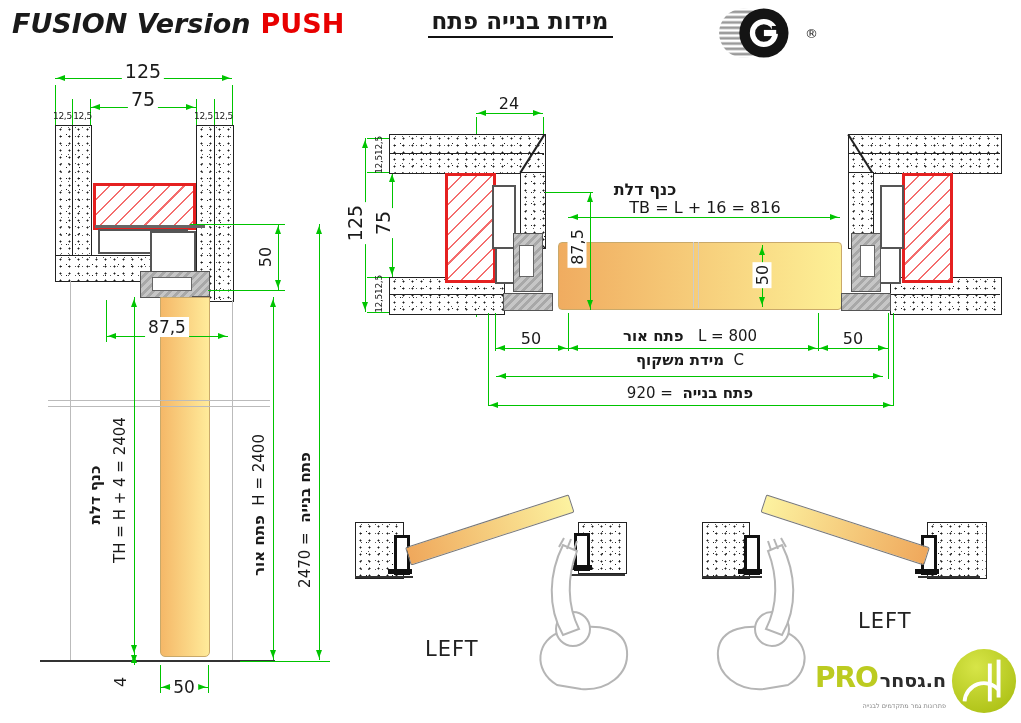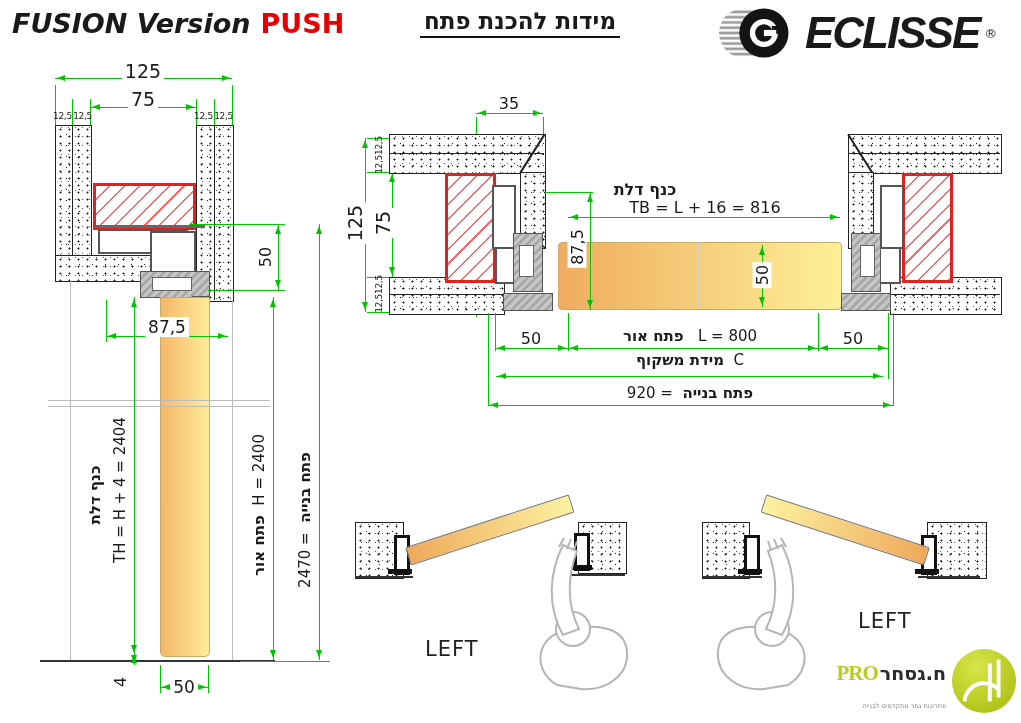--- a/index.html
+++ b/index.html
@@ -49,50 +49,49 @@
   #title .push{color:#e80000;margin-left:10px;}
   #heading{left:392px;top:8px;width:256px;text-align:center;}
   #heading .h1{display:inline-block;font-size:23px;font-weight:bold;border-bottom:2px solid #111;padding:0 4px 2px;}
   #heading .h2{display:flex;justify-content:center;gap:7px;font-size:17px;margin-top:4px;}
   #brand{left:712px;top:4px;display:flex;align-items:center;gap:5px;}
   #brand .btxt{font-size:44px;font-weight:800;font-style:italic;letter-spacing:-2px;font-family:"Liberation Sans",sans-serif;}
   #brand sup{font-size:13px;font-style:normal;}
   .swlabel{position:absolute;font-size:21px;color:#222;letter-spacing:1px;}
   #footer{left:838px;top:645px;width:180px;height:75px;}
   #footer .row{position:absolute;left:0;top:16px;width:108px;display:flex;justify-content:flex-end;align-items:baseline;gap:2px;}
-  #footer .pro{color:#bccb20;font-weight:800;font-size:21px;letter-spacing:-1px;font-family:Liberation Serif, serif;}
+  #footer .pro{color:#bccb20;font-weight:800;font-size:28px;letter-spacing:-1px;}
   #footer .comp{color:#2b2b2b;font-weight:800;font-size:19px;}
   #footer .tag{position:absolute;left:0;top:57px;width:108px;text-align:right;font-size:6.5px;color:#888;direction:rtl;}
 </style>
 </head>
 <body>
 
 <div class="lbl" id="title">
   <span class="it">FUSION Version</span><span class="push">PUSH</span>
 </div>
 
 <div class="lbl" id="heading">
-  <span class="h1 heb">מידות להכנת פתח</span>
+  <span class="h1 heb">מידות בנייה פתח</span>
 </div>
 
 <div class="lbl" id="brand">
   <svg width="88" height="58" viewBox="0 0 88 66">
     <defs>
       <pattern id="str" width="6" height="6" patternUnits="userSpaceOnUse">
         <rect width="6" height="6" fill="#fff"></rect>
           <rect y="1.5" width="6" height="3" fill="#9a9a9a"></rect>
       </pattern>
     </defs>
     <circle cx="30" cy="33" r="28" fill="url(#str)"></circle>
     <circle cx="53" cy="33" r="28" fill="#141414"></circle>
     <circle cx="53" cy="33" r="13" fill="none" stroke="#fff" stroke-width="6"></circle>
     <rect x="62" y="25" width="14" height="9" fill="#141414"></rect>
     <rect x="53" y="29.5" width="14" height="7" fill="#fff"></rect>
   </svg>
-  <span class="btxt">ECLISSE</span>
   <sup>®</sup>
 </div>
 
 <div class="abs" id="vsec" style="left:40px;top:65px;width:300px;height:655px;">
 
   <div class="dimh" style="left:15px;top:13px;width:177px;"></div>
   <div class="chip big" style="left:103px;top:6px;">125</div>
   <div class="dimh" style="left:50px;top:42px;width:106px;"></div>
   <div class="chip big" style="left:103px;top:34px;">75</div>
   <div class="extv" style="left:15px;top:20px;height:40px;"></div>
@@ -161,21 +160,21 @@
   <div class="vlabel med" style="left:80px;top:617px;">4</div>
   <div class="extv" style="left:120px;top:600px;height:28px;"></div>
   <div class="extv" style="left:168px;top:600px;height:28px;"></div>
   <div class="dimh" style="left:120px;top:622px;width:48px;"></div>
   <div class="chip" style="left:144px;top:622px;">50</div>
 </div>
 
 <div class="abs" id="psec" style="left:345px;top:95px;width:670px;height:330px;">
 
   <div class="dimh" style="left:131px;top:18px;width:67px;"></div>
-  <div class="chip med" style="left:164px;top:8px;">35</div>
+  <div class="chip med" style="left:164px;top:8px;">24</div>
   <div class="extv" style="left:131px;top:22px;height:200px;"></div>
   <div class="extv" style="left:198px;top:22px;height:18px;"></div>
 
   <div class="dimv" style="left:20px;top:43px;height:174px;"></div>
   <div class="vlabel big vchip" style="left:10px;top:128px;">125</div>
   <div class="dimv" style="left:47px;top:77px;height:105px;"></div>
   <div class="vlabel big vchip" style="left:38px;top:128px;">75</div>
   <div class="vlabel sm" style="left:34px;top:60px;">
     <span>12,5</span><span>12,5</span>
   </div>

